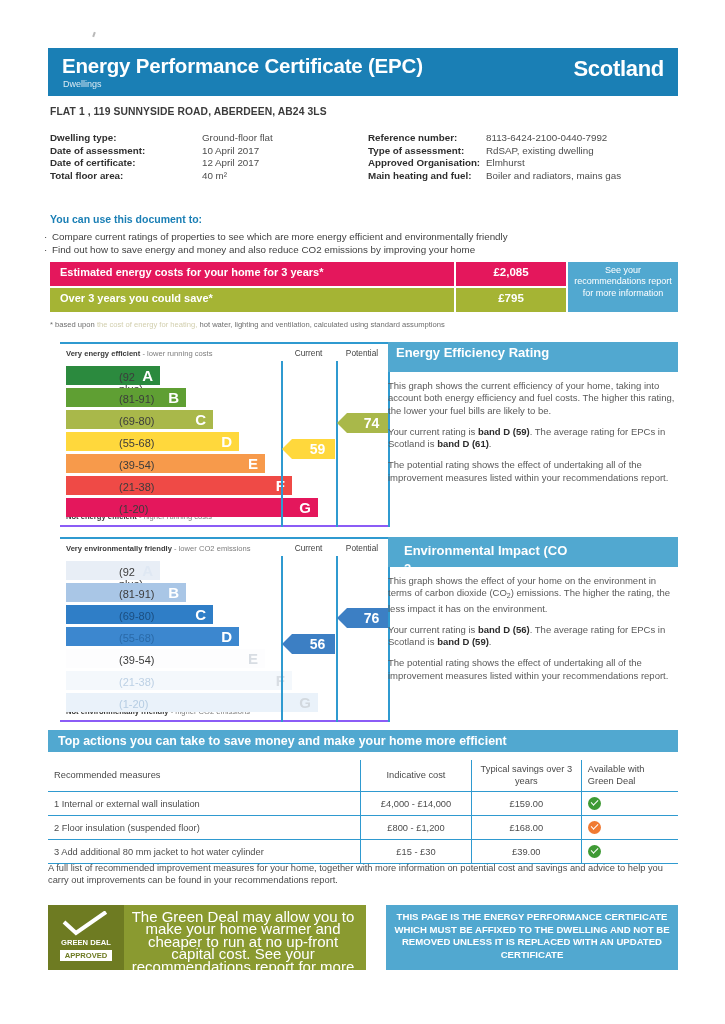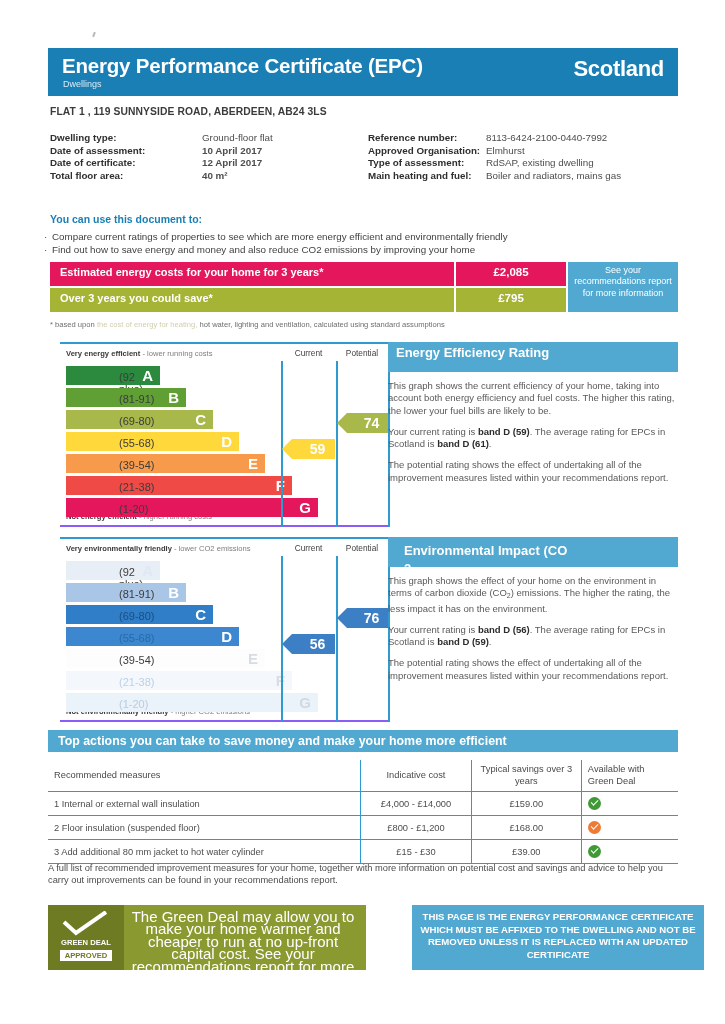--- a/index.html
+++ b/index.html
@@ -20,21 +20,21 @@
   .addr{position:absolute;left:50px;top:106px;font-size:10.3px;font-weight:bold;color:#3b3b3b;letter-spacing:0.1px;}
 
   
   .det{position:absolute;top:132px;font-size:9.8px;line-height:12.6px;}
   .detL{left:50px;width:320px;}
   .detR{left:368px;width:310px;}
   .det .row{display:flex;}
   .det .k{width:152px;font-weight:bold;color:#2f2f2f;flex:0 0 152px;}
   .detR .k{width:118px;flex:0 0 118px;}
   .det .v{color:#4d4d4d;}
-  .fade1{color:#9a9a9a;font-weight:bold;}
+  .fade1{color:#9a9a9a;}
   .fade2{color:#bdbdbd;}
 
   
   .use-h{position:absolute;left:50px;top:213px;font-size:10.5px;font-weight:bold;color:#1a7fb5;}
   .bul{position:absolute;left:52px;font-size:9.8px;color:#3f3f3f;}
   .b1{top:231px;}
   .b2{top:244px;}
   .bdot{position:absolute;left:-8px;}
 
   
@@ -103,21 +103,21 @@
 
   .full-note{position:absolute;left:48px;top:862px;width:630px;font-size:9.3px;line-height:12px;color:#4d4d4d;}
 
   
   .gd{position:absolute;left:48px;top:905px;width:318px;height:65px;background:#8a9a30;}
   .gd-logo{position:absolute;left:0;top:0;width:76px;height:65px;background:#6e7b22;}
   .gd-tick{position:absolute;left:13px;top:6px;width:48px;height:26px;}
   .gd-l1{position:absolute;left:7px;top:33px;width:62px;text-align:center;font-size:7.6px;font-weight:bold;color:#fff;}
   .gd-l2{position:absolute;left:12px;top:45px;width:52px;text-align:center;font-size:7.6px;font-weight:bold;color:#6e7b22;background:#fff;padding:1px 0;}
   .gd-txt{position:absolute;left:80px;top:6px;width:230px;text-align:center;font-size:15px;line-height:12.4px;color:#fff;}
-  .aff{position:absolute;left:386px;top:905px;width:292px;height:65px;background:#51a8d0;margin-left:26px;}
+  .aff{position:absolute;left:386px;top:905px;width:292px;height:65px;background:#51a8d0;}
   .aff span{display:block;padding-top:6px;text-align:center;font-size:9.6px;line-height:12.6px;font-weight:bold;color:#fff;}
 </style>
 </head>
 <body>
 
 <div class="page">
 
   <div class="speck"></div>
 
   <div class="hdr">
@@ -144,26 +144,26 @@
         <div class="k fade1">Total floor area:</div>
         <div class="v fade1">40 m²</div>
       </div>
   </div>
   <div class="det detR">
     <div class="row">
         <div class="k">Reference number:</div>
         <div class="v">8113-6424-2100-0440-7992</div>
       </div>
     <div class="row">
+        <div class="k">Type of assessment:</div>
+        <div class="v">RdSAP, existing dwelling</div>
+      </div>
+    <div class="row">
         <div class="k">Approved Organisation:</div>
         <div class="v">Elmhurst</div>
-      </div>
-    <div class="row">
-        <div class="k">Type of assessment:</div>
-        <div class="v">RdSAP, existing dwelling</div>
       </div>
     <div class="row">
         <div class="k">Main heating and fuel:</div>
         <div class="v">Boiler and radiators, mains gas</div>
       </div>
   </div>
 
   <div class="use-h">You can use this document to:</div>
   <div class="bul b1"><span class="bdot">·</span><span>Compare current ratings of properties to see which are more energy efficient and environmentally friendly</span></div>
   <div class="bul b2"><span class="bdot">·</span><span>Find out how to save energy and money and also reduce CO2 emissions by improving your home</span></div>

